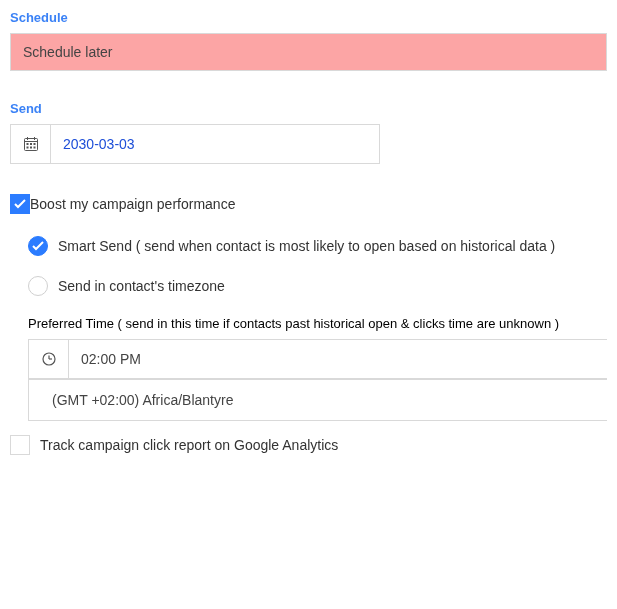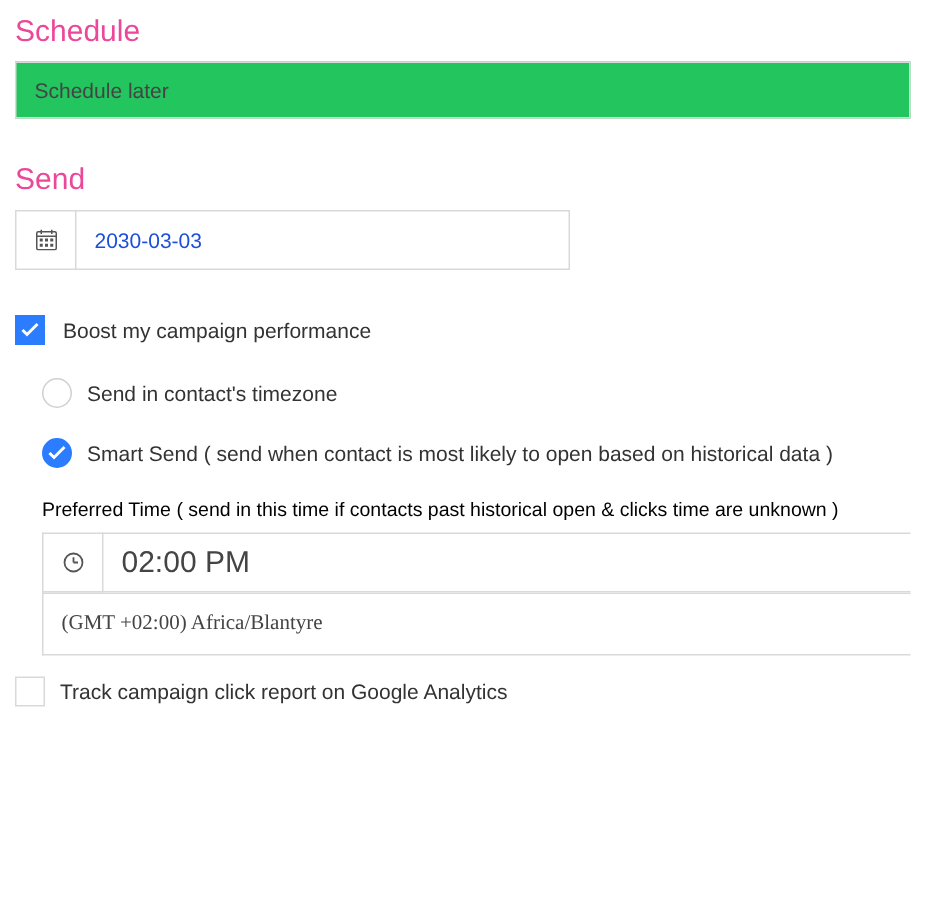--- a/index.html
+++ b/index.html
@@ -5,32 +5,32 @@
   * { box-sizing: border-box; margin: 0; padding: 0; }
   body {
     font-family: -apple-system, BlinkMacSystemFont, "Segoe UI", Arial, sans-serif;
     font-size: 14px;
     color: #333;
     background: #fff;
     width: 617px;
     padding: 10px 10px 10px 10px;
   }
   .section-label {
-    font-size: 20px;
-    color: #ec4899;
+    font-size: 13px;
+    color: #3b82f6;
     margin-bottom: 8px;
-    font-weight: 400;
+    font-weight: 700;
   }
   .select-full {
     width: 100%;
     border: 1px solid #d9d9d9;
     padding: 10px 12px;
     font-size: 14px;
     color: #444;
-    background: #22c55e;
+    background: #fca5a5;
     cursor: pointer;
   }
   .gap { height: 30px; }
   .date-row {
     display: flex;
     width: 370px;
   }
   .date-icon-cell {
     border: 1px solid #d9d9d9;
     border-right: none;
@@ -46,21 +46,21 @@
     height: 40px;
     flex: 1;
     padding: 0 12px;
     font-size: 14px;
     color: #1d4ed8;
     outline: none;
   }
   .check-row {
     display: flex;
     align-items: center;
-    gap: 12px;
+    gap: 0;
     margin-top: 30px;
   }
   .checkbox-sq {
     width: 20px;
     height: 20px;
     border: 1px solid #d9d9d9;
     display: flex;
     align-items: center;
     justify-content: center;
     cursor: pointer;
@@ -120,40 +120,39 @@
     align-items: center;
     justify-content: center;
     color: #555;
   }
   .time-input {
     border: 1px solid #d9d9d9;
     border-right: none;
     height: 40px;
     flex: 1;
     padding: 0 12px;
-    font-size: 20px;
+    font-size: 14px;
     color: #444;
     outline: none;
   }
   .tz-label {
     font-size: 15px;
     color: #3a3a3a;
     margin-top: 30px;
     margin-bottom: 10px;
   }
   .tz-select {
     width: 100%;
     border: 1px solid #d9d9d9;
     border-right: none;
-    padding: 12px 12px;
+    padding: 12px 23px;
     font-size: 14px;
     color: #444;
     background: #fff;
     cursor: pointer;
-    font-family: Liberation Serif, serif;
   }
   .final-check-row {
     display: flex;
     align-items: center;
     gap: 10px;
     margin-top: 14px;
   }
   svg { display: block; }
 </style>
 </head>
@@ -187,30 +186,30 @@
   <div class="checkbox-sq checked">
     <svg width="12" height="10" viewBox="0 0 12 10">
         <path d="M1 5 L4 8 L11 1" fill="none" stroke="#fff" stroke-width="2"></path>
       </svg>
   </div>
   <span class="check-label">Boost my campaign performance</span>
 </div>
 
 <div class="sub-options">
   <div class="radio-row">
-    <div class="radio-circ"></div>
-    <span class="radio-label">Send in contact's timezone</span>
-  </div>
-  <div class="radio-row">
     <div class="radio-circ selected">
       <svg width="12" height="10" viewBox="0 0 12 10">
           <path d="M1 5 L4 8 L11 1" fill="none" stroke="#fff" stroke-width="2"></path>
         </svg>
     </div>
     <span class="radio-label">Smart Send ( send when contact is most likely to open based on historical data )</span>
+  </div>
+  <div class="radio-row">
+    <div class="radio-circ"></div>
+    <span class="radio-label">Send in contact's timezone</span>
   </div>
 
   <div class="field-label-sm">Preferred Time ( send in this time if contacts past historical open &amp; clicks time are unknown )</div>
   <div class="time-row">
     <div class="time-icon-cell">
       <svg width="14" height="14" viewBox="0 0 14 14">
           <circle cx="7" cy="7" r="6" fill="none" stroke="#555" stroke-width="1.2"></circle>
           <line x1="7" y1="7" x2="7" y2="3.5" stroke="#555" stroke-width="1.2"></line>
           <line x1="7" y1="7" x2="10" y2="7" stroke="#555" stroke-width="1.2"></line>
         </svg>

